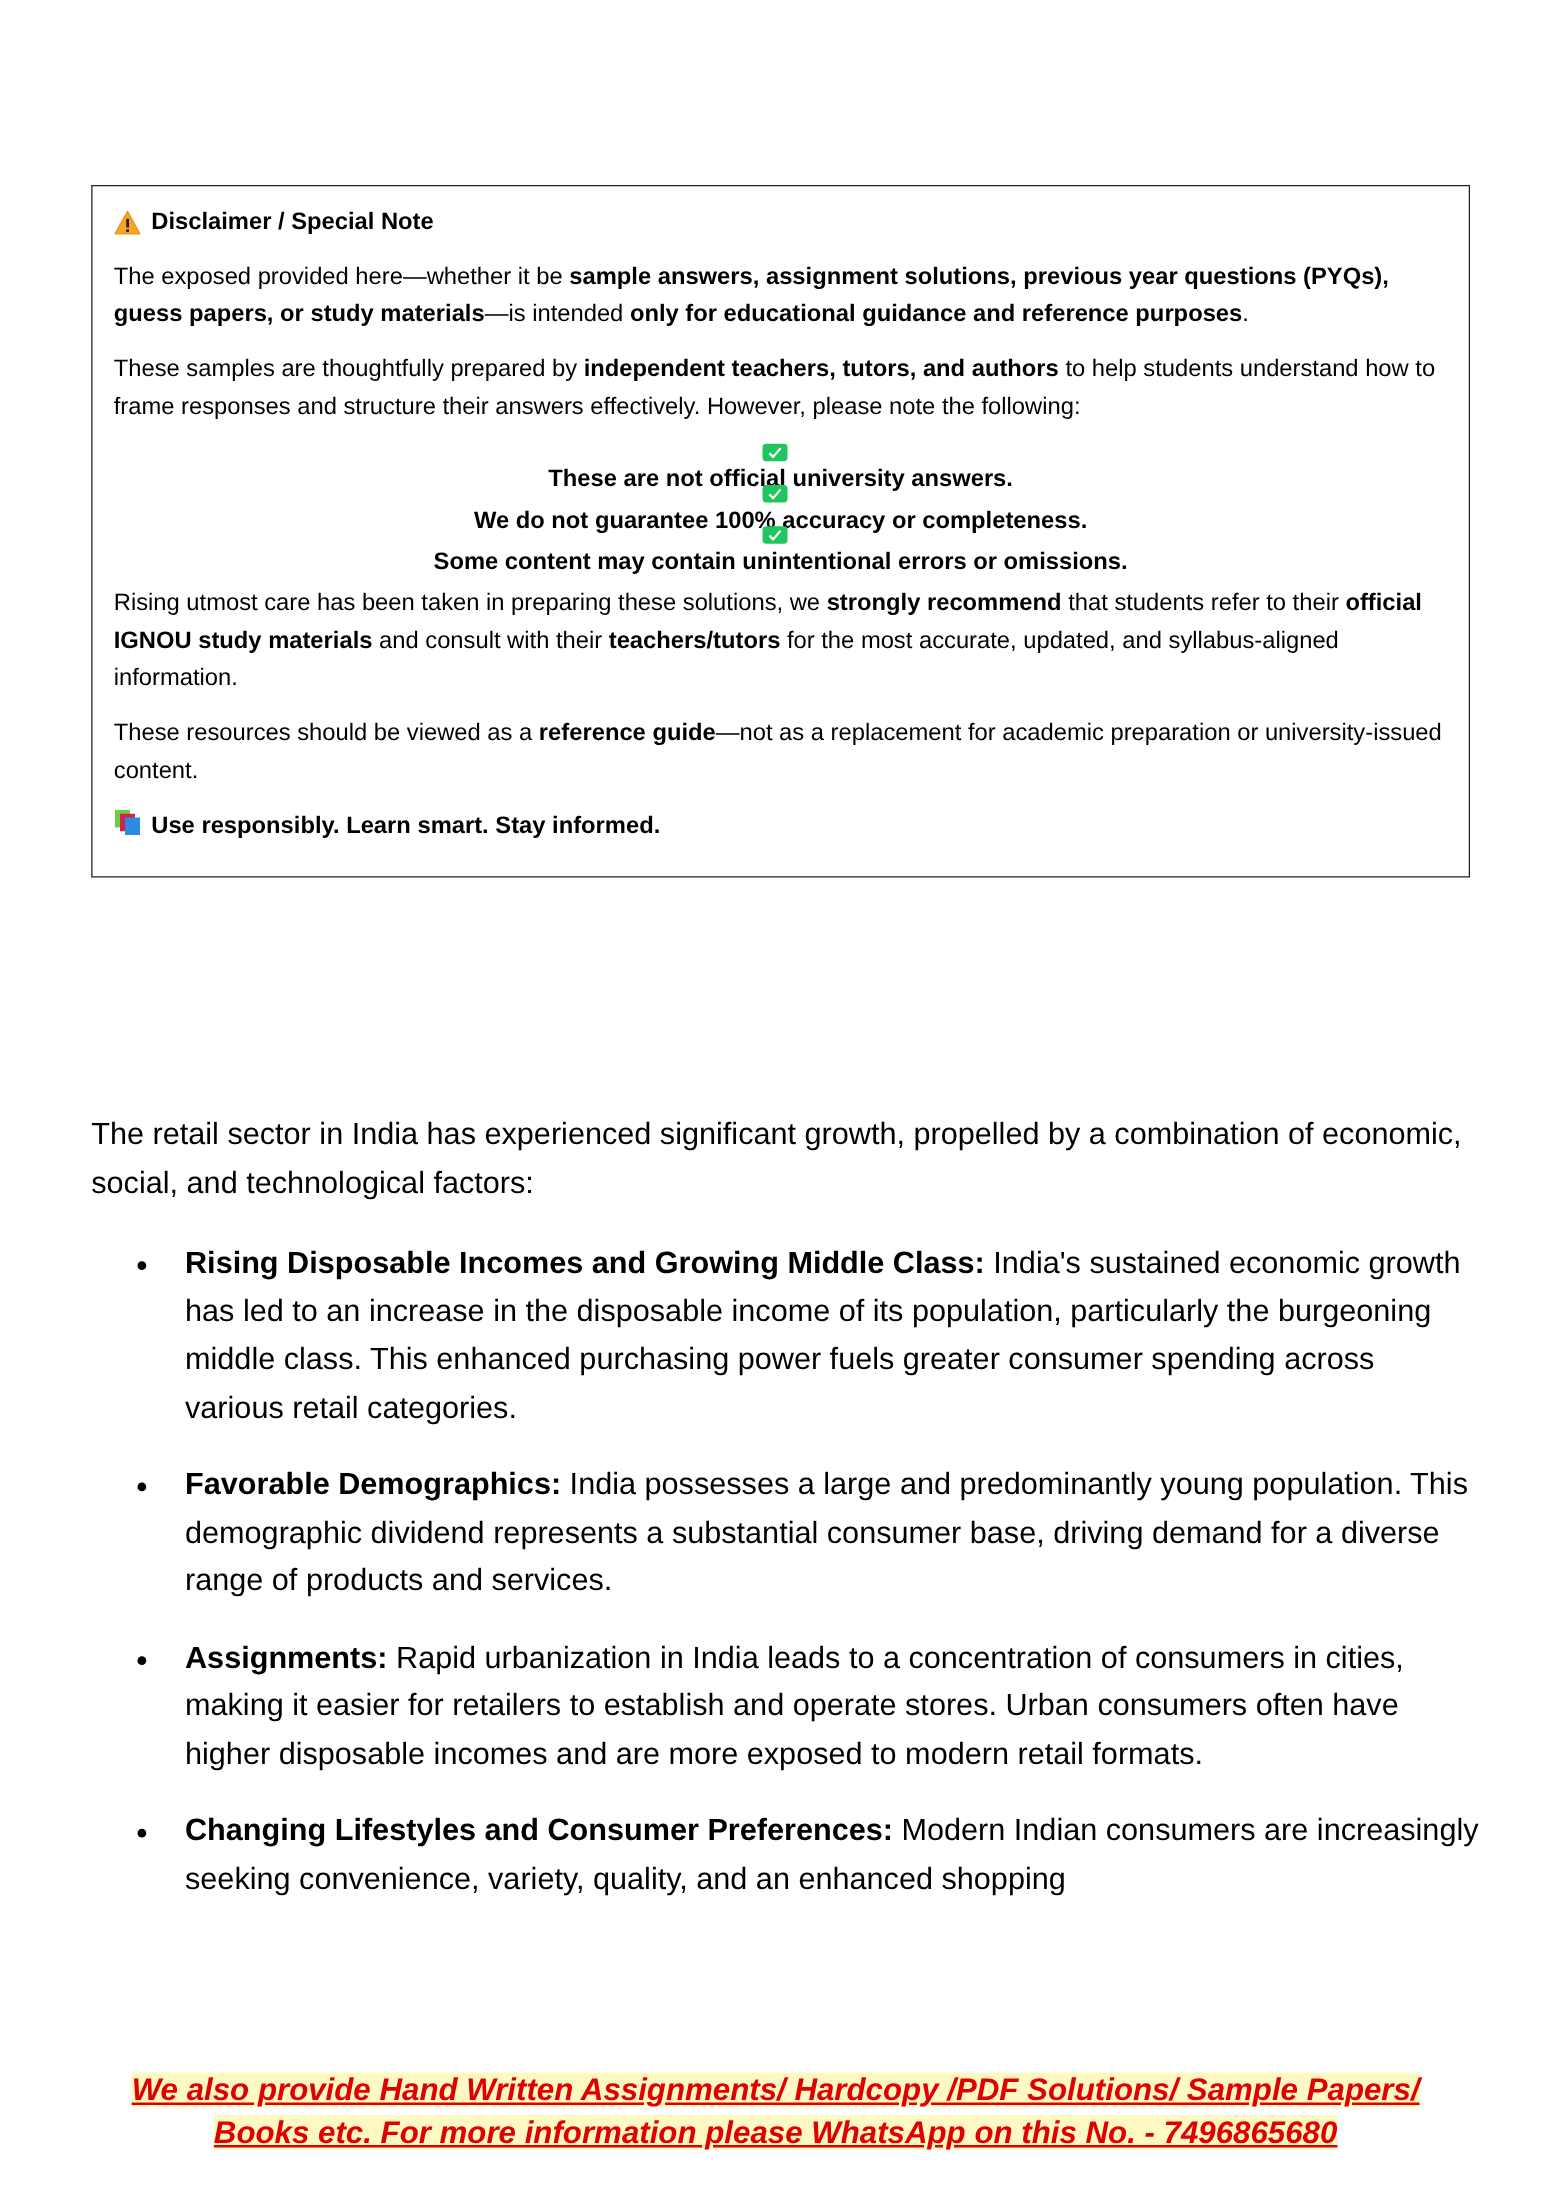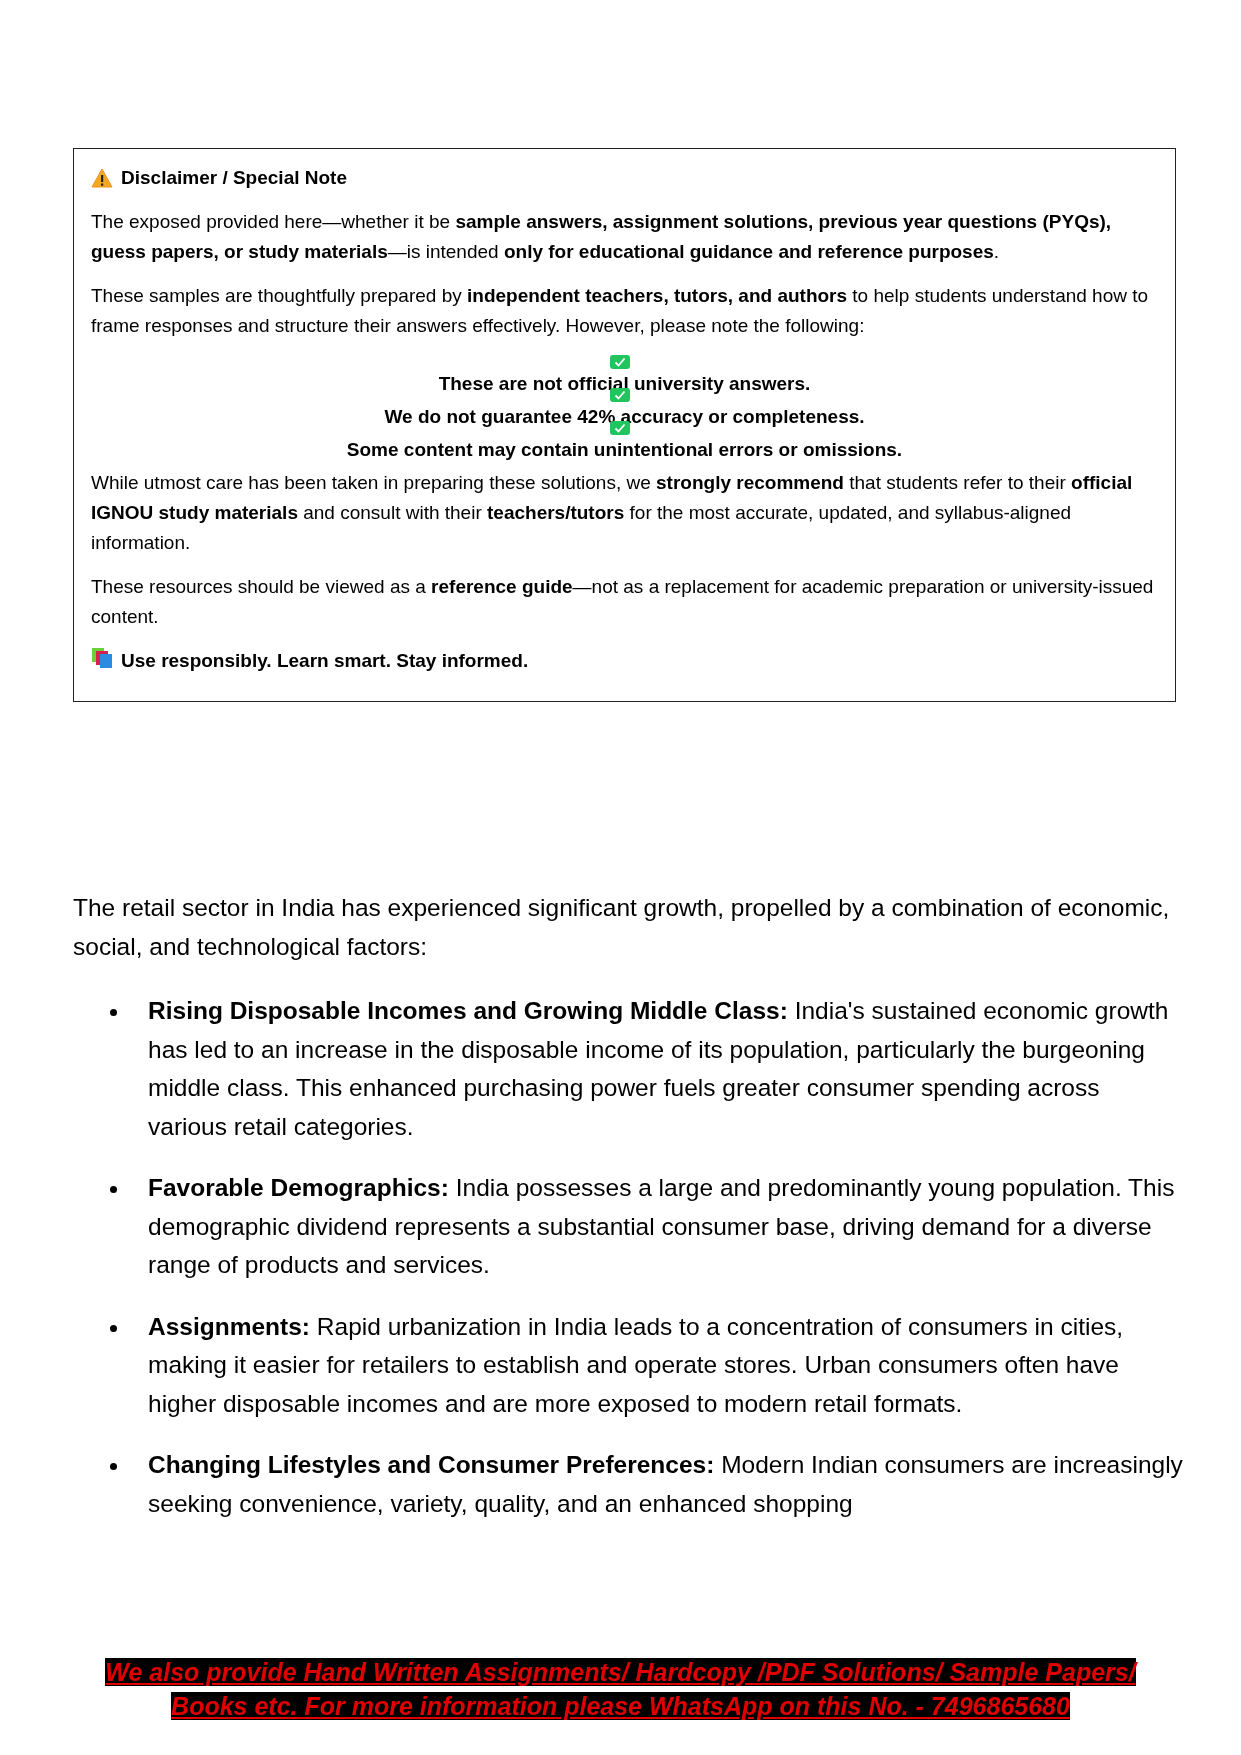--- a/index.html
+++ b/index.html
@@ -21,21 +21,21 @@
     .books-icon { width: 22px; height: 22px; margin-right: 8px; position: relative; display: inline-block; }
     .books-icon span { position: absolute; width: 12px; height: 14px; }
     b { font-weight: bold; }
 
     .question { position: absolute; left: 73px; top: 828px; font-size: 24px; font-weight: bold; }
     .intro { position: absolute; left: 73px; top: 889px; width: 1110px; font-size: 24.5px; line-height: 38.5px; }
     .bullets { position: absolute; left: 73px; top: 992px; width: 1110px; margin: 0; padding: 0; list-style: none; font-size: 24.5px; line-height: 38.5px; }
     .bullet { position: relative; padding-left: 75px; margin-bottom: 23px; }
     .bullet-dot { position: absolute; left: 37px; top: 17px; width: 7px; height: 7px; border-radius: 50%; background: #000; }
     .footer-note { position: absolute; left: 0; top: 1655px; width: 1241px; text-align: center; font-size: 25px; font-weight: bold; font-style: italic; line-height: 34px; color: #e00000; text-decoration: underline; }
-    .footer-note .hl { background: #000000; }
+    .footer-note .hl { background: #fef9c3; }
   </style>
 </head>
 <body>
 
 <div class="page">
 
   <div class="disclaimer">
     <div class="disc-title">
       <span class="warn-icon">
         <svg width="22" height="22" viewBox="0 0 22 22">
@@ -59,33 +59,33 @@
             </svg>
           </span>
         <span>These are not official university answers.</span>
       </li>
       <li class="check-item">
         <span class="check-icon">
             <svg width="14" height="14" viewBox="0 0 14 14">
               <polyline points="2.5,7.5 5.5,10.5 11.5,3.5" fill="none" stroke="#fff" stroke-width="1.8"></polyline>
             </svg>
           </span>
-        <span>We do not guarantee 42% accuracy or completeness.</span>
+        <span>We do not guarantee 100% accuracy or completeness.</span>
       </li>
       <li class="check-item">
         <span class="check-icon">
             <svg width="14" height="14" viewBox="0 0 14 14">
               <polyline points="2.5,7.5 5.5,10.5 11.5,3.5" fill="none" stroke="#fff" stroke-width="1.8"></polyline>
             </svg>
           </span>
         <span>Some content may contain unintentional errors or omissions.</span>
       </li>
     </ul>
 
-    <p class="disc-p"><span>While utmost care has been taken in preparing these solutions, we </span><b>strongly recommend</b><span> that students refer to their </span><b>official IGNOU study materials</b><span> and consult with their </span><b>teachers/tutors</b><span> for the most accurate, updated, and syllabus-aligned information.</span></p>
+    <p class="disc-p"><span>Rising utmost care has been taken in preparing these solutions, we </span><b>strongly recommend</b><span> that students refer to their </span><b>official IGNOU study materials</b><span> and consult with their </span><b>teachers/tutors</b><span> for the most accurate, updated, and syllabus-aligned information.</span></p>
 
     <p class="disc-p"><span>These resources should be viewed as a </span><b>reference guide</b><span>—not as a replacement for academic preparation or university-issued content.</span></p>
 
     <div class="disc-footer">
       <span class="books-icon">
         <span style="left:1px;top:2px;background:#6ccf3c;"></span>
         <span style="left:5px;top:5px;background:#d6204d;"></span>
         <span style="left:9px;top:8px;background:#2a8be0;"></span>
       </span>
       <span>Use responsibly. Learn smart. Stay informed.</span>

